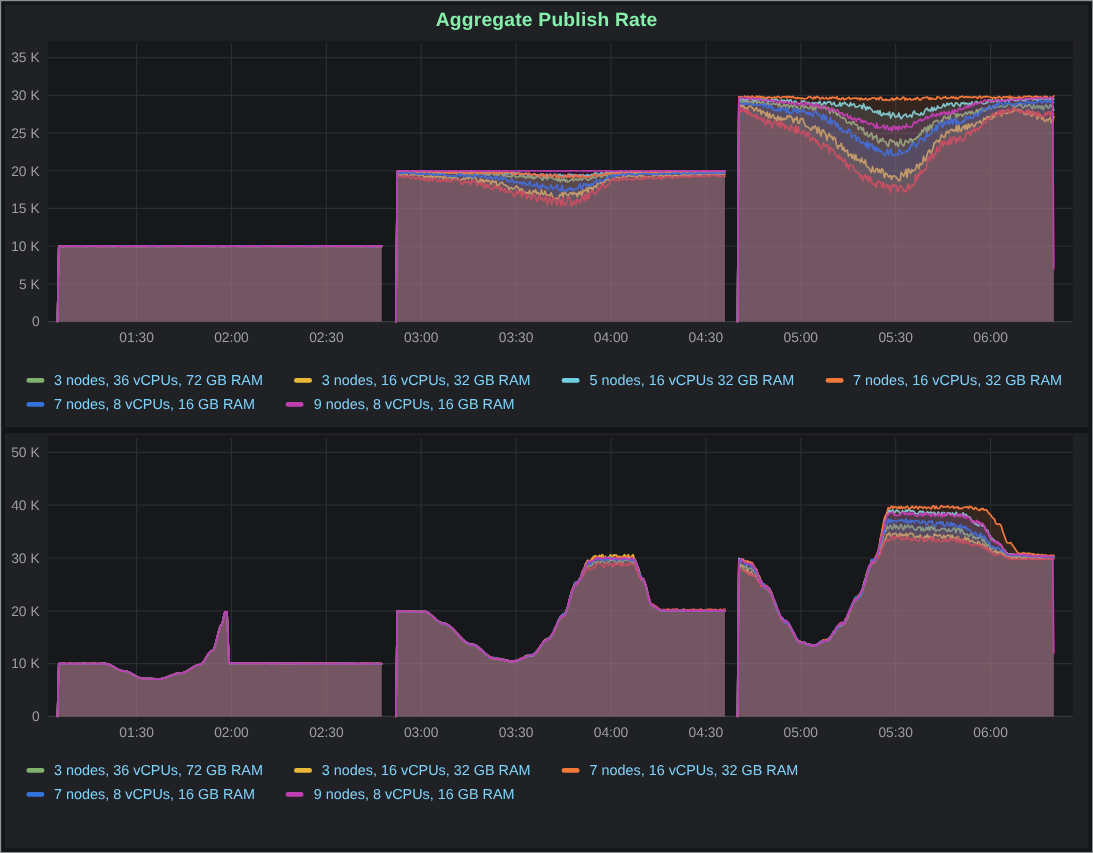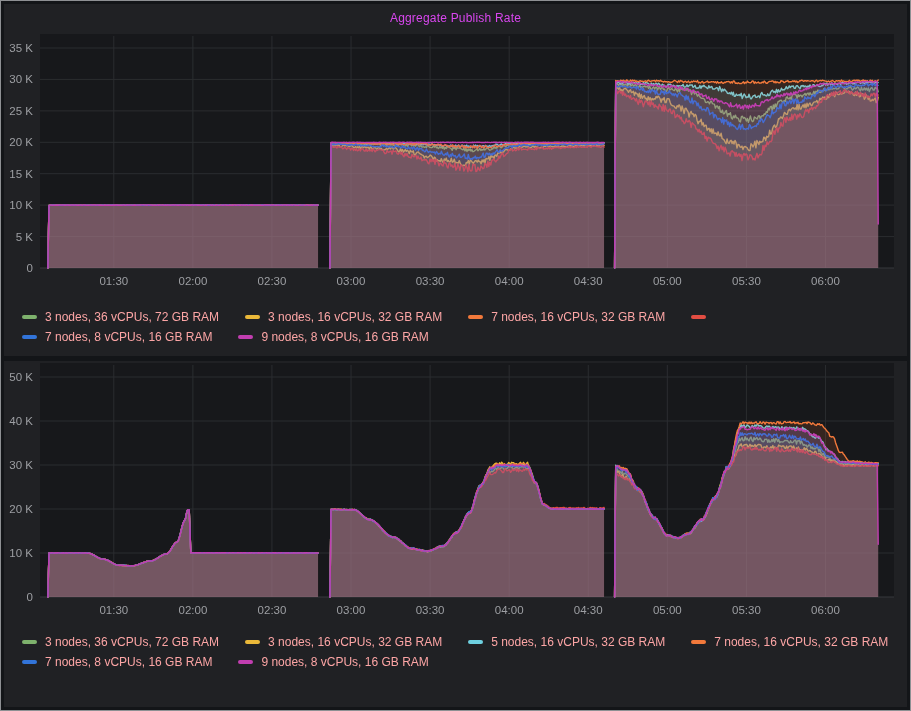--- a/index.html
+++ b/index.html
@@ -13,25 +13,25 @@
   .dash { display:flex; flex-direction:column; padding:3px; gap:5px; height:100%; }
   .panel {
     background:#202124;
     display:flex; flex-direction:column;
     width:100%;
   }
   .panel-1 { height:352px; }
   .panel-2 { height:346px; }
   .panel-title {
     height:28px; display:flex; align-items:center; justify-content:center;
-    color:#d946ef; font-size:12px; font-weight:normal; letter-spacing:.2px;
+    color:#86efac; font-size:16px; font-weight:bold; letter-spacing:.2px;
     cursor:pointer;
   }
   svg.chart { display:block; }
-  .legend { padding-left:18px; font-size:12px; color:#fca5a5; }
+  .legend { padding-left:18px; font-size:12px; color:#7dd3fc; }
   .panel-1 .legend { padding-top:11px; }
   .panel-2 .legend { padding-top:7px; }
   .legend-row { display:flex; height:20px; align-items:center; }
   .legend-item { display:flex; align-items:center; margin-right:26px; cursor:pointer; white-space:nowrap; }
   .legend-swatch { display:inline-block; width:15px; height:4px; border-radius:2px; margin-right:8px; }
   .tick-label { font-family:"Liberation Sans", sans-serif; font-size:11.5px; fill:#9d9fa3; }
 </style>
 </head>
 <body>
 
@@ -132,20 +132,24 @@
         <div class="legend-row">
           <span class="legend-item">
             <span class="legend-swatch" style="background: rgb(126, 178, 109);"></span>
             <span>3 nodes, 36 vCPUs, 72 GB RAM</span>
           </span>
           <span class="legend-item">
             <span class="legend-swatch" style="background: rgb(234, 184, 57);"></span>
             <span>3 nodes, 16 vCPUs, 32 GB RAM</span>
           </span>
           <span class="legend-item">
+            <span class="legend-swatch" style="background: rgb(110, 208, 224);"></span>
+            <span>5 nodes, 16 vCPUs 32 GB RAM</span>
+          </span>
+          <span class="legend-item">
             <span class="legend-swatch" style="background: rgb(242, 121, 59);"></span>
             <span>7 nodes, 16 vCPUs, 32 GB RAM</span>
           </span>
           <span class="legend-item">
             <span class="legend-swatch" style="background: rgb(226, 77, 66);"></span>
           </span>
         </div>
         <div class="legend-row">
           <span class="legend-item">
             <span class="legend-swatch" style="background: rgb(50, 116, 217);"></span>
@@ -249,24 +253,20 @@
         <div class="legend-row">
           <span class="legend-item">
             <span class="legend-swatch" style="background: rgb(126, 178, 109);"></span>
             <span>3 nodes, 36 vCPUs, 72 GB RAM</span>
           </span>
           <span class="legend-item">
             <span class="legend-swatch" style="background: rgb(234, 184, 57);"></span>
             <span>3 nodes, 16 vCPUs, 32 GB RAM</span>
           </span>
           <span class="legend-item">
-            <span class="legend-swatch" style="background: rgb(110, 208, 224);"></span>
-            <span>5 nodes, 16 vCPUs, 32 GB RAM</span>
-          </span>
-          <span class="legend-item">
             <span class="legend-swatch" style="background: rgb(242, 121, 59);"></span>
             <span>7 nodes, 16 vCPUs, 32 GB RAM</span>
           </span>
         </div>
         <div class="legend-row">
           <span class="legend-item">
             <span class="legend-swatch" style="background: rgb(50, 116, 217);"></span>
             <span>7 nodes, 8 vCPUs, 16 GB RAM</span>
           </span>
           <span class="legend-item">

